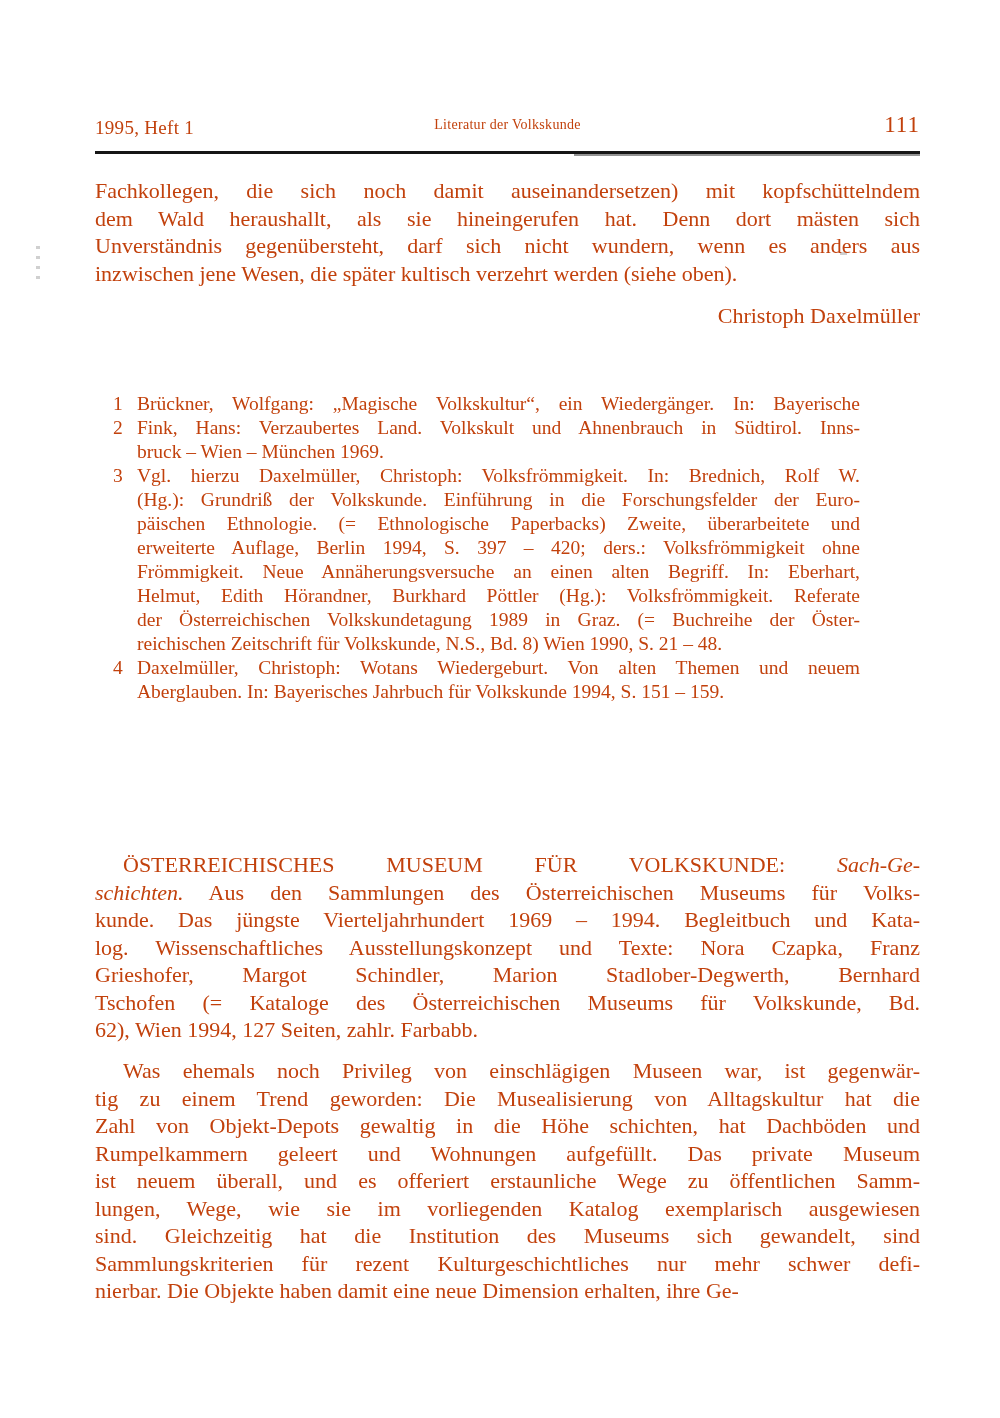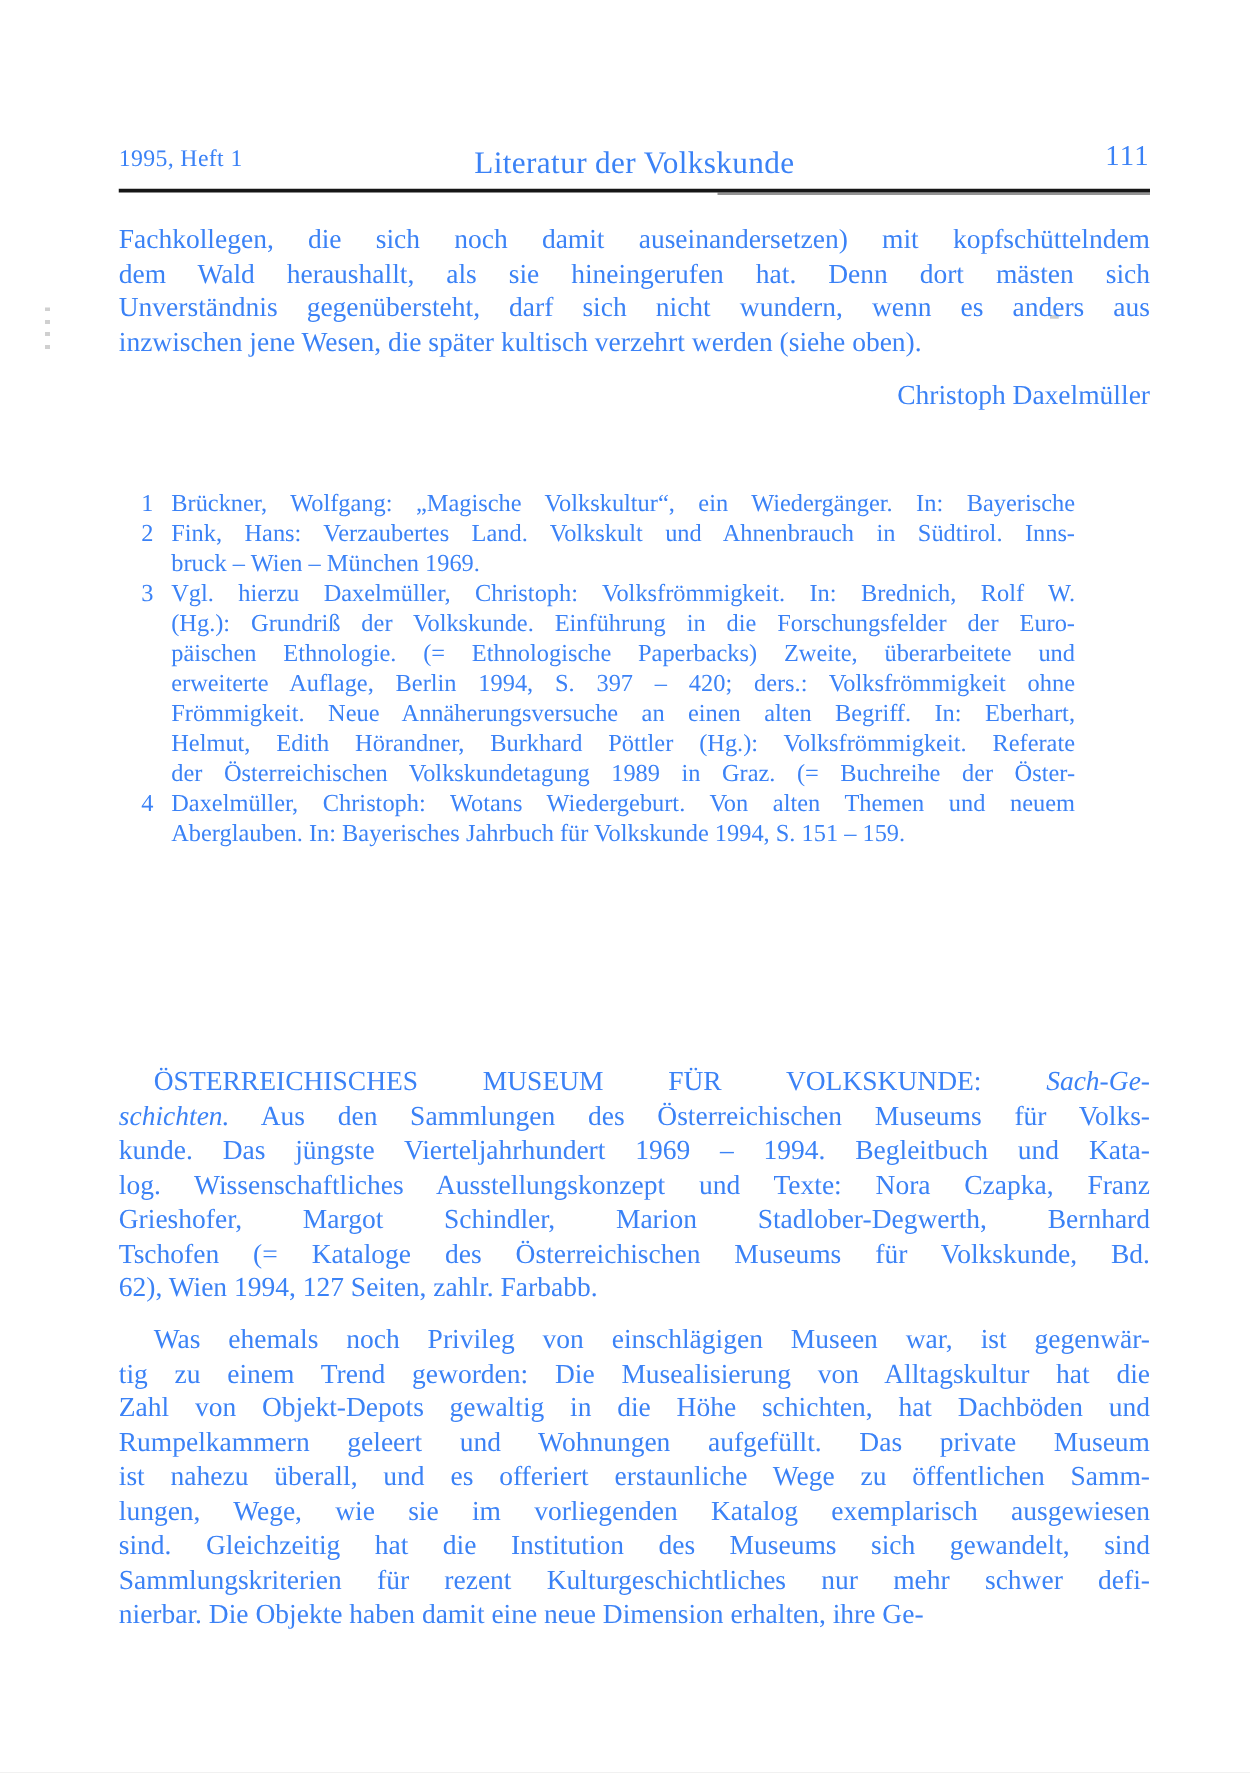--- a/index.html
+++ b/index.html
@@ -2,29 +2,29 @@
 <html><head>
 <meta charset="utf-8">
 <style>
   html, body { margin: 0; padding: 0; background: #e8e8e8; }
   .page {
     position: relative;
     width: 1000px;
     height: 1418px;
     background: #ffffff;
     font-family: "Liberation Serif", "DejaVu Serif", serif;
-    color: #3b82f6;
+    color: #c2410c;
     overflow: hidden;
     margin: 0 auto;
   }
   .abs { position: absolute; }
 
   
   .hdr-left   { left: 95px;  top: 117px; font-size: 19px; letter-spacing: 0.3px; }
-  .hdr-center { left: 95px;  top: 117px; width: 825px; text-align: center; font-size: 25px; letter-spacing: 0.3px; }
+  .hdr-center { left: 95px;  top: 117px; width: 825px; text-align: center; font-size: 14px; letter-spacing: 0.3px; }
   .hdr-right  { left: 95px;  top: 112px; width: 825px; text-align: right; font-size: 23px; letter-spacing: 1px; font-family: Liberation Serif, serif; }
   .hdr-rule   { left: 95px;  top: 151px; width: 825px; height: 3px; background: #161616; }
   .hdr-rule::after {
     content: ""; position: absolute; right: 0; top: 3px; width: 42%; height: 2px;
     background: #3a3a3a; opacity: 0.55;
   }
 
   
   .bodytext { font-size: 22px; line-height: 27.5px; }
   .intro    { left: 95px; top: 177px;  width: 825px; }
@@ -92,20 +92,21 @@
     <div class="note">
       <span class="note-num">3</span>
       <div>
           <div class="line j">Vgl. hierzu Daxelmüller, Christoph: Volksfrömmigkeit. In: Brednich, Rolf W.</div>
           <div class="line j">(Hg.): Grundriß der Volkskunde. Einführung in die Forschungsfelder der Euro-</div>
           <div class="line j">päischen Ethnologie. (= Ethnologische Paperbacks) Zweite, überarbeitete und</div>
           <div class="line j">erweiterte Auflage, Berlin 1994, S. 397 – 420; ders.: Volksfrömmigkeit ohne</div>
           <div class="line j">Frömmigkeit. Neue Annäherungsversuche an einen alten Begriff. In: Eberhart,</div>
           <div class="line j">Helmut, Edith Hörandner, Burkhard Pöttler (Hg.): Volksfrömmigkeit. Referate</div>
           <div class="line j">der Österreichischen Volkskundetagung 1989 in Graz. (= Buchreihe der Öster-</div>
+          <div class="line">reichischen Zeitschrift für Volkskunde, N.S., Bd. 8) Wien 1990, S. 21 – 48.</div>
         </div>
     </div>
     <div class="note">
       <span class="note-num">4</span>
       <div>
           <div class="line j">Daxelmüller, Christoph: Wotans Wiedergeburt. Von alten Themen und neuem</div>
           <div class="line">Aberglauben. In: Bayerisches Jahrbuch für Volkskunde 1994, S. 151 – 159.</div>
         </div>
     </div>
   </div>
@@ -124,20 +125,20 @@
         <div class="line j">Tschofen (= Kataloge des Österreichischen Museums für Volkskunde, Bd.</div>
         <div class="line">62), Wien 1994, 127 Seiten, zahlr. Farbabb.</div>
       </div>
   </div>
 
   <div class="abs bodytext bodypara">
       <div class="line j indent">Was ehemals noch Privileg von einschlägigen Museen war, ist gegenwär-</div>
       <div class="line j">tig zu einem Trend geworden: Die Musealisierung von Alltagskultur hat die</div>
       <div class="line j">Zahl von Objekt-Depots gewaltig in die Höhe schichten, hat Dachböden und</div>
       <div class="line j">Rumpelkammern geleert und Wohnungen aufgefüllt. Das private Museum</div>
-      <div class="line j">ist nahezu überall, und es offeriert erstaunliche Wege zu öffentlichen Samm-</div>
+      <div class="line j">ist neuem überall, und es offeriert erstaunliche Wege zu öffentlichen Samm-</div>
       <div class="line j">lungen, Wege, wie sie im vorliegenden Katalog exemplarisch ausgewiesen</div>
       <div class="line j">sind. Gleichzeitig hat die Institution des Museums sich gewandelt, sind</div>
       <div class="line j">Sammlungskriterien für rezent Kulturgeschichtliches nur mehr schwer defi-</div>
       <div class="line">nierbar. Die Objekte haben damit eine neue Dimension erhalten, ihre Ge-</div>
     </div>
 
 </div>
 
 </body></html>

